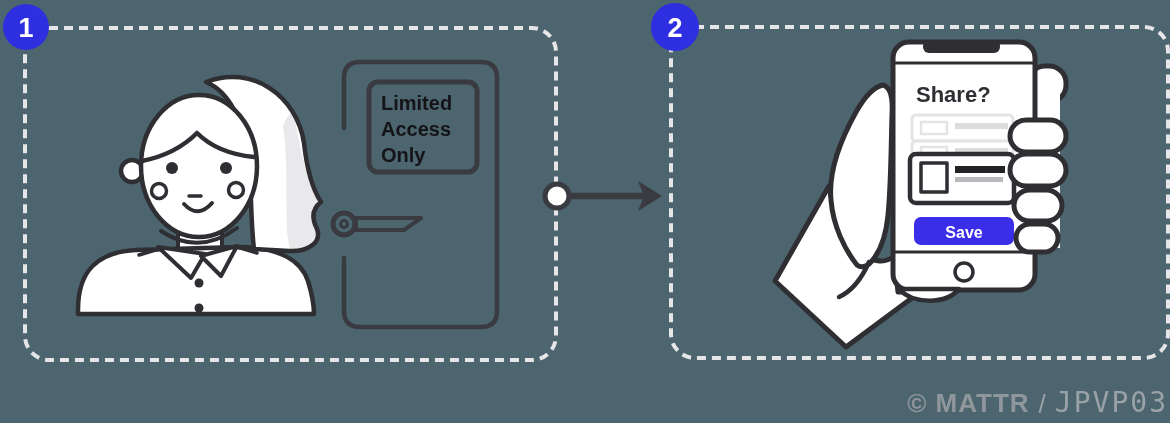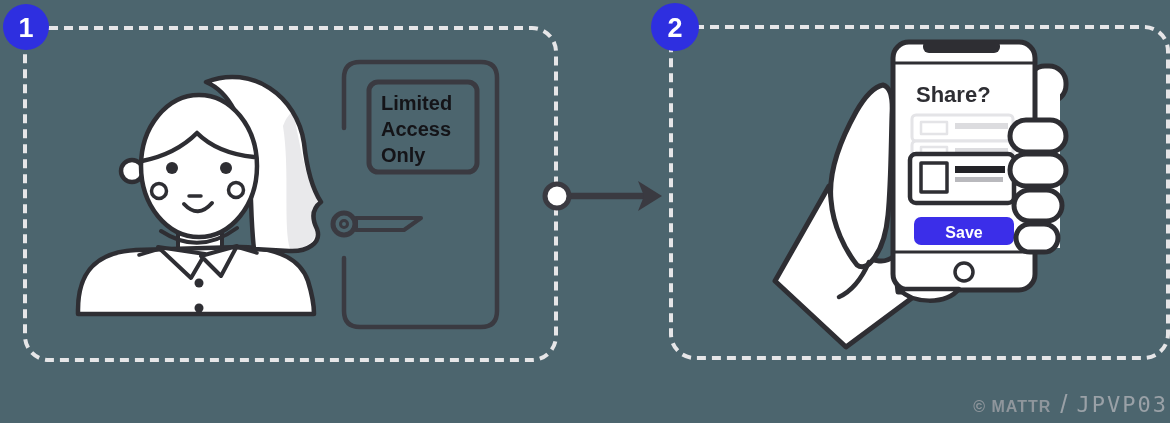--- a/index.html
+++ b/index.html
@@ -19,23 +19,23 @@
   .inkfill{fill:var(--ink)}
   .doorfill{fill:var(--door_ink)}
   .faded{stroke:var(--faded_gray);stroke-linejoin:round}
   .t{font-family:"Liberation Sans",sans-serif;font-weight:bold}
 
   .watermark{
     position:absolute;right:2px;bottom:4px;
     display:flex;align-items:baseline;gap:9px;
     user-select:none;
   }
-  .watermark .copy{font-weight:bold;font-size:16px;letter-spacing:1px;color:var(--watermark_gray)}
+  .watermark .copy{font-weight:bold;font-size:26px;letter-spacing:1px;color:var(--watermark_gray)}
   .watermark .sep{font-size:26px;color:var(--watermark_light);font-weight:400;transform:translateY(1px)}
-  .watermark .code{font-family:"DejaVu Sans Mono",monospace;font-size:22px;letter-spacing:2px;color:var(--watermark_light)}
+  .watermark .code{font-family:"DejaVu Sans Mono",monospace;font-size:28px;letter-spacing:2px;color:var(--watermark_light)}
 </style>
 </head>
 <body>
 
 <svg viewBox="0 0 1170 423" width="1170" height="423">
 
   <g>
     <rect class="dash-border" x="25" y="28" width="531" height="332" rx="24"></rect>
 
     <g>

